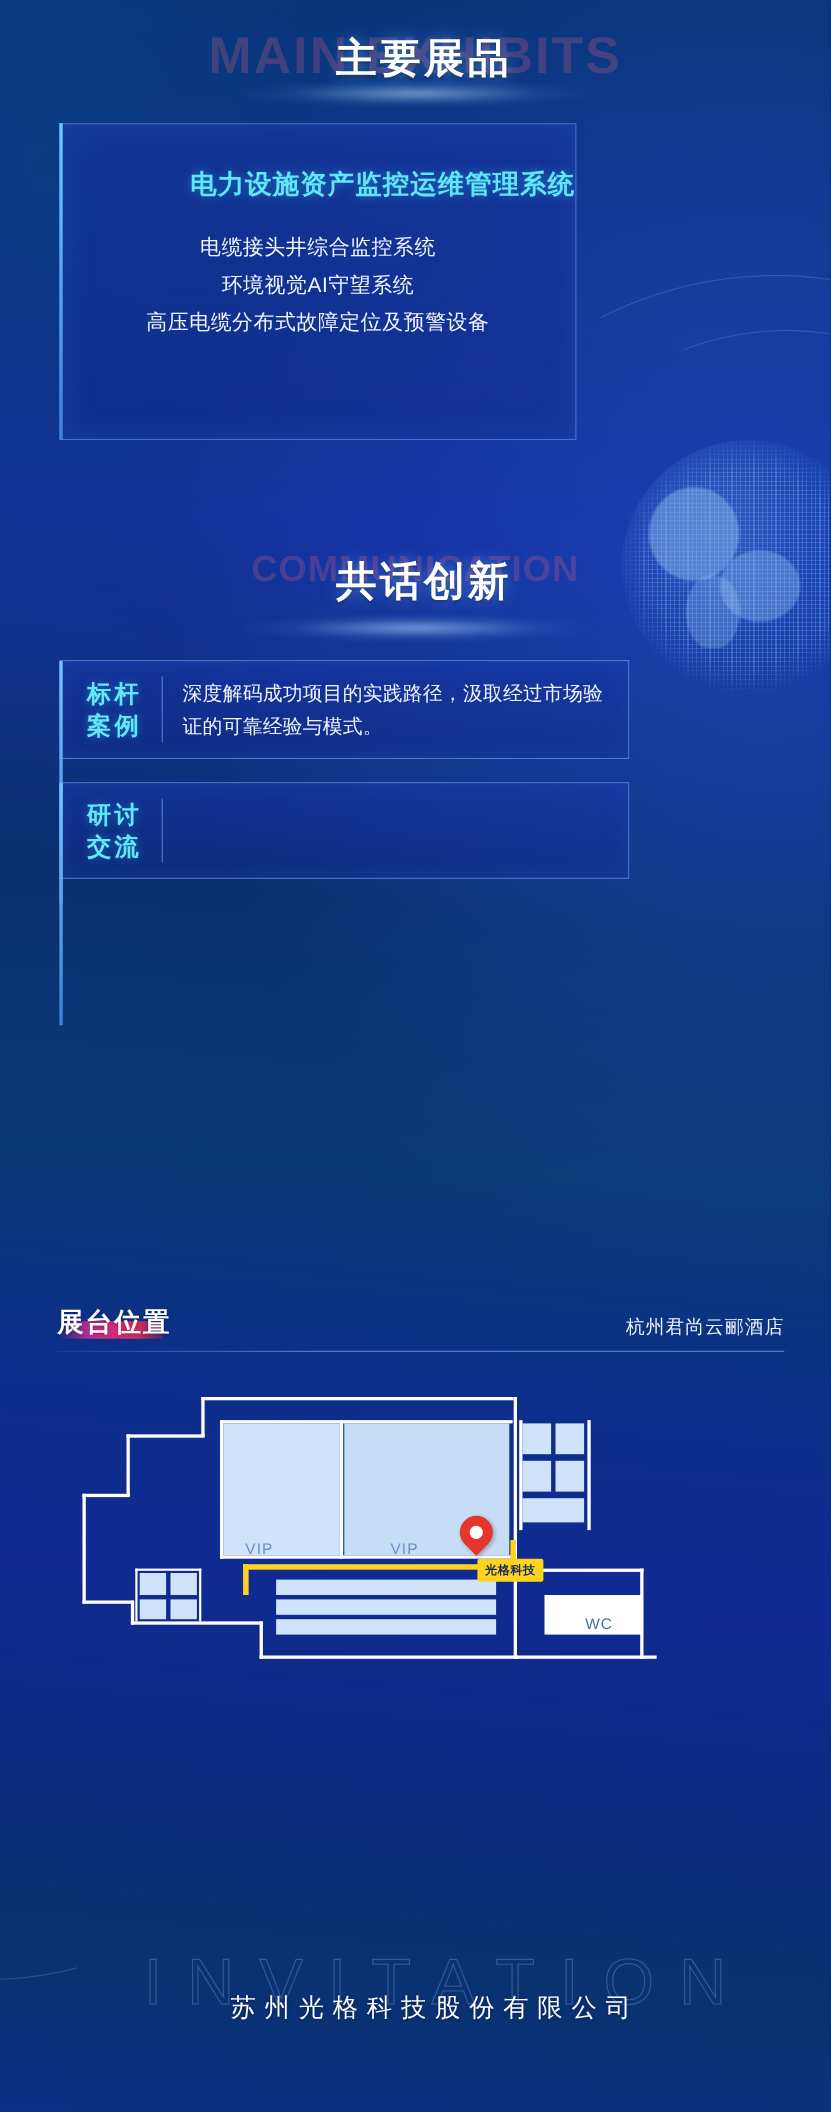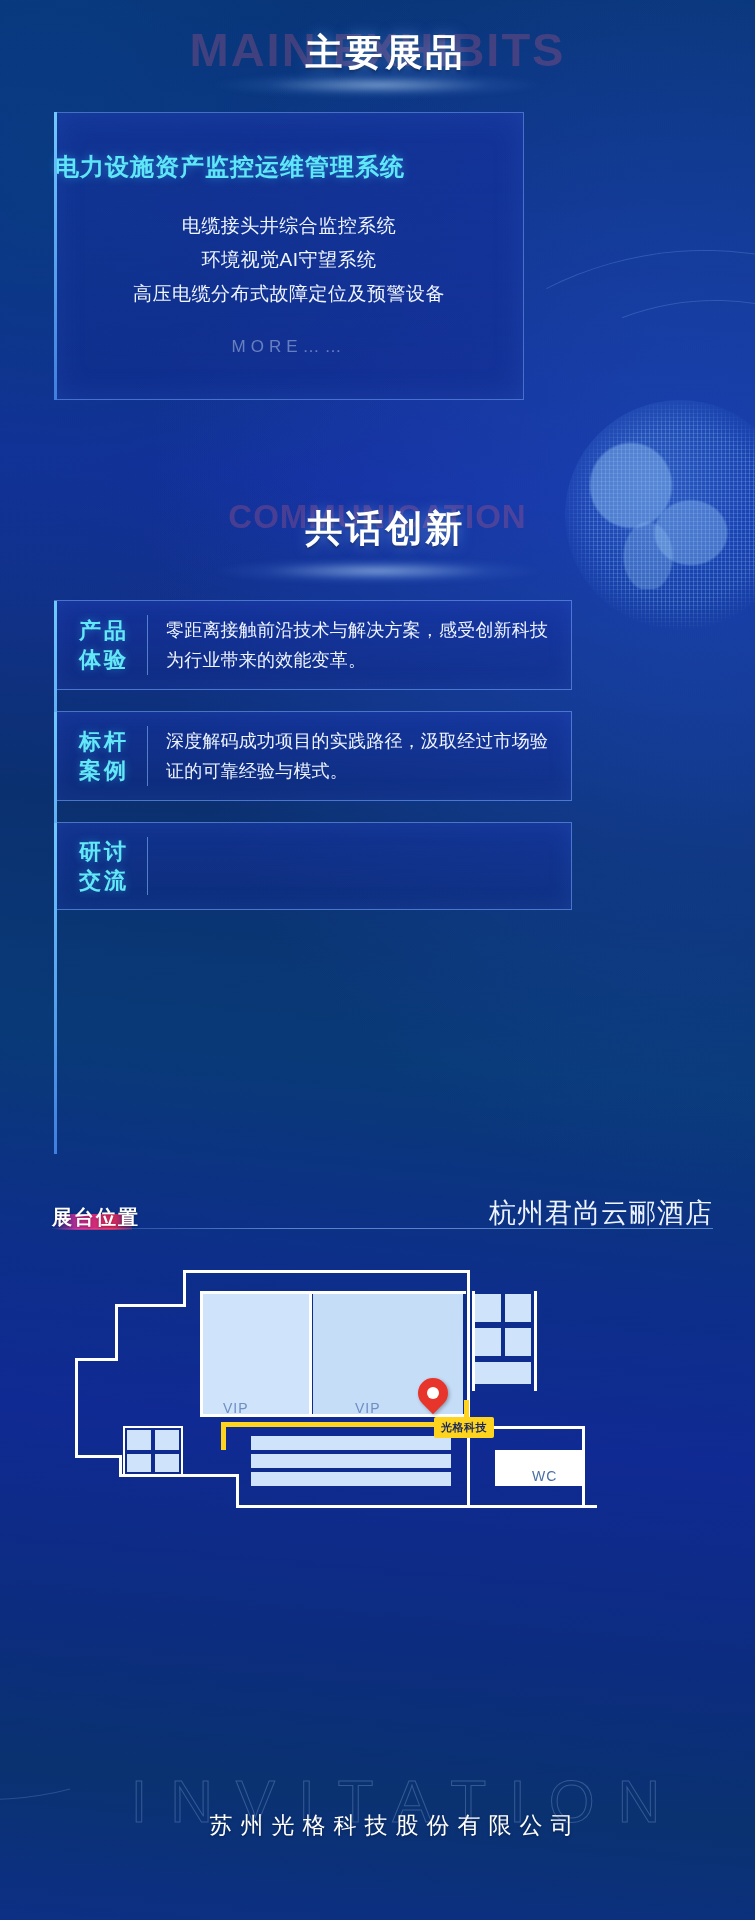--- a/index.html
+++ b/index.html
@@ -89,21 +89,21 @@
     position:absolute; left:54px; top:112px; width:470px; height:288px;
     border:1px solid rgba(120,175,255,.50);
     background:linear-gradient(180deg, rgba(22,48,160,.62) 0%, rgba(16,42,140,.50) 100%);
     box-shadow:inset 0 0 30px rgba(60,110,220,.22);
   }
   .exhibit-card .corner-l {
     position:absolute; left:-1px; top:-1px; bottom:-1px; width:3px;
     background:linear-gradient(180deg,#6fc9ff,#3f7fe0);
   }
   .exhibit-title {
-    margin-top:38px; text-align:left;
+    margin-top:38px; text-align:right;
     font-size:24px; font-weight:700; color:#5fe6f7; letter-spacing:1px;
     text-shadow:0 0 10px rgba(60,200,255,.45);
   }
   .exhibit-list {
     margin-top:26px; text-align:center;
     color:#f0f6ff; font-size:19px; line-height:34px; letter-spacing:.5px;
   }
   .exhibit-more {
     margin-top:26px; text-align:center;
     color:rgba(205,220,245,.46); font-size:17px; letter-spacing:5px;
@@ -143,24 +143,24 @@
   .booth-head {
     position:absolute; left:52px; right:42px; top:1182px;
     display:flex; align-items:flex-end; justify-content:space-between;
   }
   .booth-title-wrap { position:relative; display:inline-block; }
   .booth-title-wrap .hl {
     position:absolute; left:2px; right:8px; bottom:1px; height:16px;
     background:linear-gradient(90deg, rgba(150,60,210,.0) 0%, rgba(205,45,150,.95) 30%, rgba(235,40,90,.95) 75%, rgba(235,40,90,.25) 100%);
   }
   .booth-title {
-    position:relative; font-size:20px; font-weight:700; color:#fff; letter-spacing:2px;
+    position:relative; font-size:24px; font-weight:700; color:#fff; letter-spacing:2px;
     text-shadow:0 1px 3px rgba(0,0,0,.35);
   }
-  .booth-venue { font-size:27px; color:#eef4ff; letter-spacing:1px;margin-top:13px; }
+  .booth-venue { font-size:17px; color:#eef4ff; letter-spacing:1px;margin-top:13px; }
   .booth-rule {
     position:absolute; left:52px; right:42px; top:1228px; height:1px;
     background:linear-gradient(90deg, rgba(120,180,255,.10) 0%, rgba(150,200,255,.55) 35%, rgba(150,200,255,.55) 100%);
   }
 
   
   .map { position:absolute; left:55px; top:1250px; width:645px; height:320px; }
   .mp { position:absolute; }
   .wht { background:#ffffff; }
   .ln  { background:#ffffff; }
@@ -216,40 +216,30 @@
   </div>
 
   <div class="exhibit-card">
     <div class="corner-l"></div>
     <div class="exhibit-title">电力设施资产监控运维管理系统</div>
     <div class="exhibit-list">
       <div>电缆接头井综合监控系统</div>
       <div>环境视觉AI守望系统</div>
       <div>高压电缆分布式故障定位及预警设备</div>
     </div>
-    <div class="exhibit-more">MORE……</div>
   </div>
 
   <div class="sec-title" id="communication-title">
     <div class="ghost">COMMUNICATION</div>
     <span class="cn">共话创新</span>
     <div class="glow"></div>
   </div>
 
   <div class="feature-list">
 
-    <div class="feature-card">
-      <div class="bar"></div>
-      <div class="feature-tag">
-        <span>产品</span>
-        <span>体验</span>
-      </div>
-      <div class="feature-div"></div>
-      <div class="feature-text">零距离接触前沿技术与解决方案，感受创新科技为行业带来的效能变革。</div>
-    </div>
 
     <div class="feature-card">
       <div class="bar"></div>
       <div class="feature-tag">
         <span>标杆</span>
         <span>案例</span>
       </div>
       <div class="feature-div"></div>
       <div class="feature-text">深度解码成功项目的实践路径，汲取经过市场验证的可靠经验与模式。</div>
     </div>

